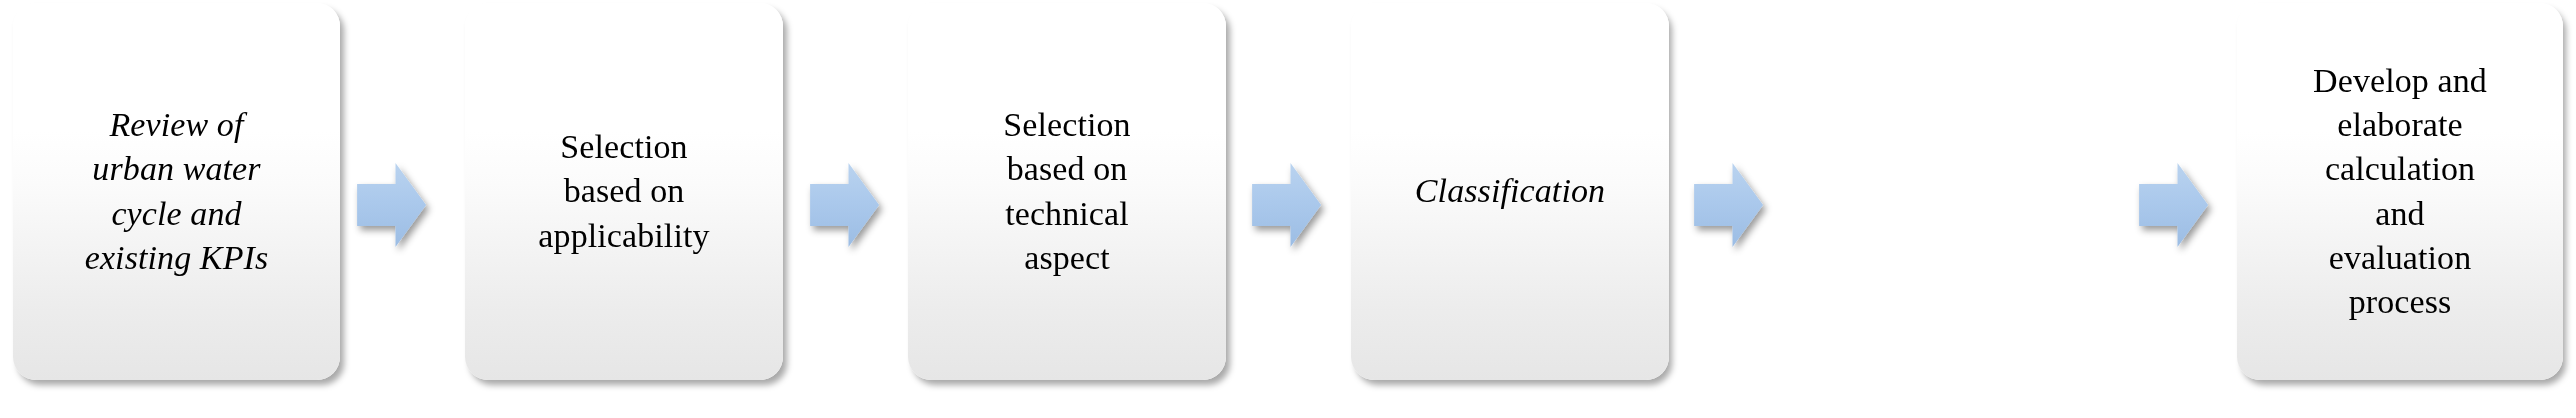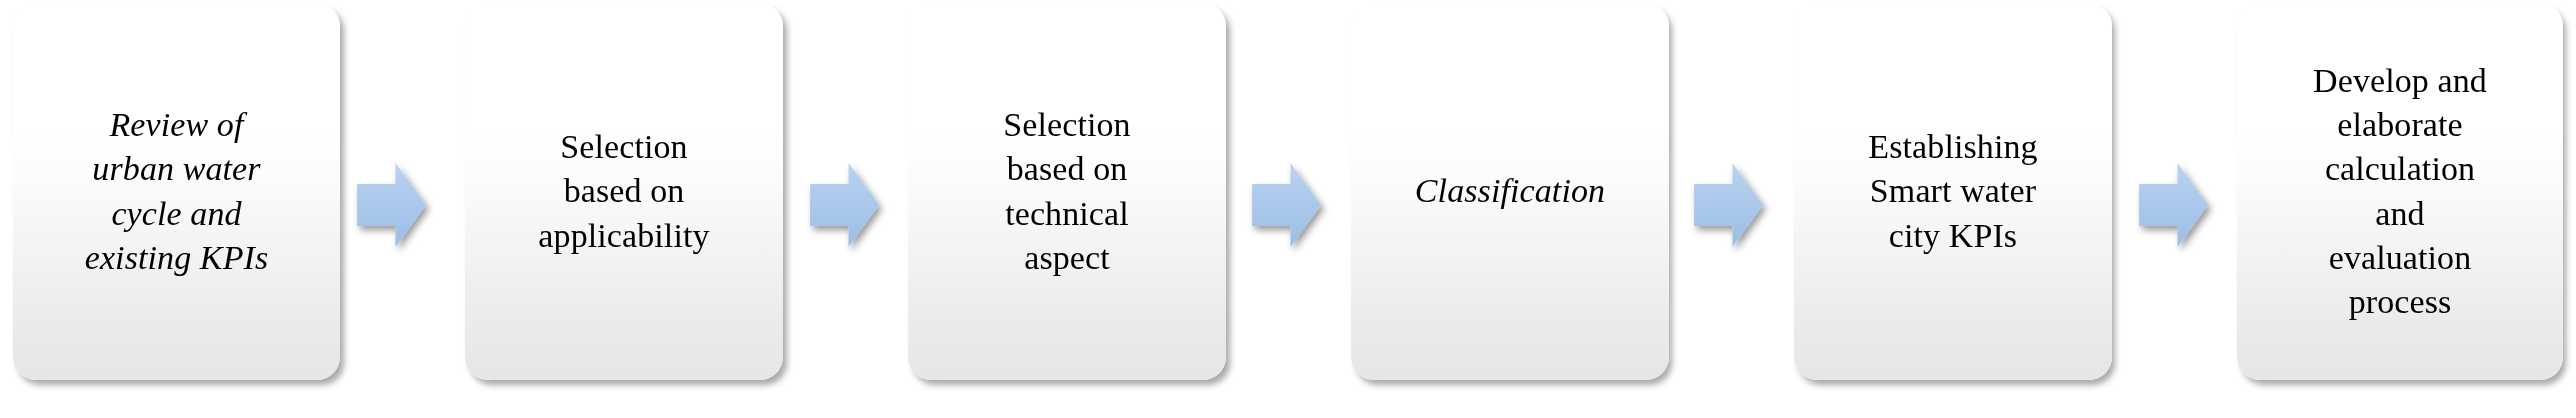--- a/index.html
+++ b/index.html
@@ -171,25 +171,20 @@
           <stop offset="100%" stop-color="#9cbde4"></stop>
         </linearGradient>
         <filter id="arrShadow4" x="-40%" y="-40%" width="190%" height="190%">
           <feDropShadow dx="5" dy="7" stdDeviation="6" flood-color="#000000" flood-opacity="0.40"></feDropShadow>
         </filter>
       </defs>
       <polygon points="0,35 64,35 64,0 115,70 64,140 64,105 0,105" fill="url(#arrGrad4)" filter="url(#arrShadow4)"></polygon>
     </svg>
   </div>
 
-  <div class="process-box box-5">
-    <span class="box-label">Establishing
-Smart water
-city KPIs</span>
-  </div>
 
   <div class="arrow-connector arrow-5">
     <svg viewBox="0 0 118 140" xmlns="http://www.w3.org/2000/svg">
       <defs>
         <linearGradient id="arrGrad5" x1="0" y1="0" x2="0" y2="1">
           <stop offset="0%" stop-color="#bad3ef"></stop>
           <stop offset="45%" stop-color="#abc9ec"></stop>
           <stop offset="100%" stop-color="#9cbde4"></stop>
         </linearGradient>
         <filter id="arrShadow5" x="-40%" y="-40%" width="190%" height="190%">

